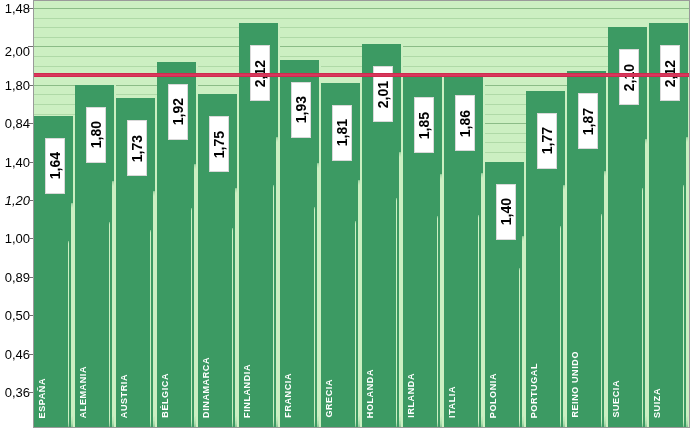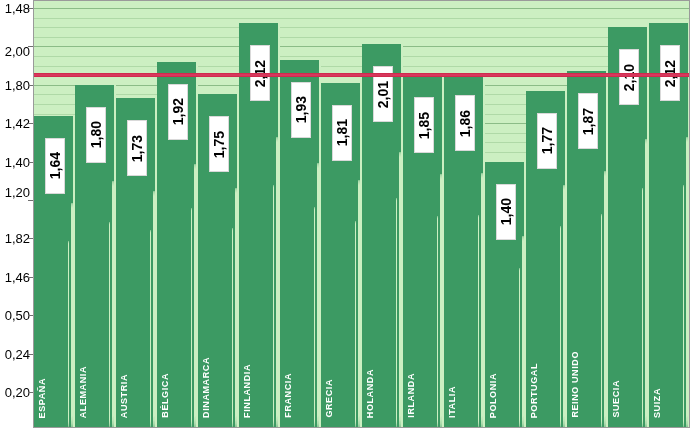--- a/index.html
+++ b/index.html
@@ -145,35 +145,35 @@
 
 <div id="page">
 
   <div id="yaxis">
       <div class="ytick" style="top: 8px;">1,48</div>
       <div class="ytick-mark" style="top: 8px;"></div>
       <div class="ytick" style="top: 51px;">2,00</div>
       <div class="ytick-mark" style="top: 46.4px;"></div>
       <div class="ytick" style="top: 84.8px;">1,80</div>
       <div class="ytick-mark" style="top: 84.8px;"></div>
-      <div class="ytick" style="top: 123.2px;">1,42</div>
+      <div class="ytick" style="top: 123.2px;">0,84</div>
       <div class="ytick-mark" style="top: 123.2px;"></div>
       <div class="ytick" style="top: 161.6px;">1,40</div>
       <div class="ytick-mark" style="top: 161.6px;"></div>
-      <div class="ytick" style="top: 192px;">1,20</div>
+      <div class="ytick" style="top: 200px; font-style: italic;">1,20</div>
       <div class="ytick-mark" style="top: 200px;"></div>
-      <div class="ytick" style="top: 238.4px;">1,82</div>
+      <div class="ytick" style="top: 238.4px;">1,00</div>
       <div class="ytick-mark" style="top: 238.4px;"></div>
-      <div class="ytick" style="top: 276.8px;">1,46</div>
+      <div class="ytick" style="top: 276.8px;">0,89</div>
       <div class="ytick-mark" style="top: 276.8px;"></div>
       <div class="ytick" style="top: 315.2px;">0,50</div>
       <div class="ytick-mark" style="top: 315.2px;"></div>
-      <div class="ytick" style="top: 353.6px;">0,24</div>
+      <div class="ytick" style="top: 353.6px;">0,46</div>
       <div class="ytick-mark" style="top: 353.6px;"></div>
-      <div class="ytick" style="top: 392px;">0,20</div>
+      <div class="ytick" style="top: 392px;">0,36</div>
       <div class="ytick-mark" style="top: 392px;"></div>
     </div>
   <div id="axis-line"></div>
 
   <div id="plot">
     <div id="gridlines">
         <div class="gridline minor" style="top: 420.8px;"></div>
         <div class="gridline minor" style="top: 411.2px;"></div>
         <div class="gridline minor" style="top: 401.6px;"></div>
         <div class="gridline" style="top: 392px;"></div>

